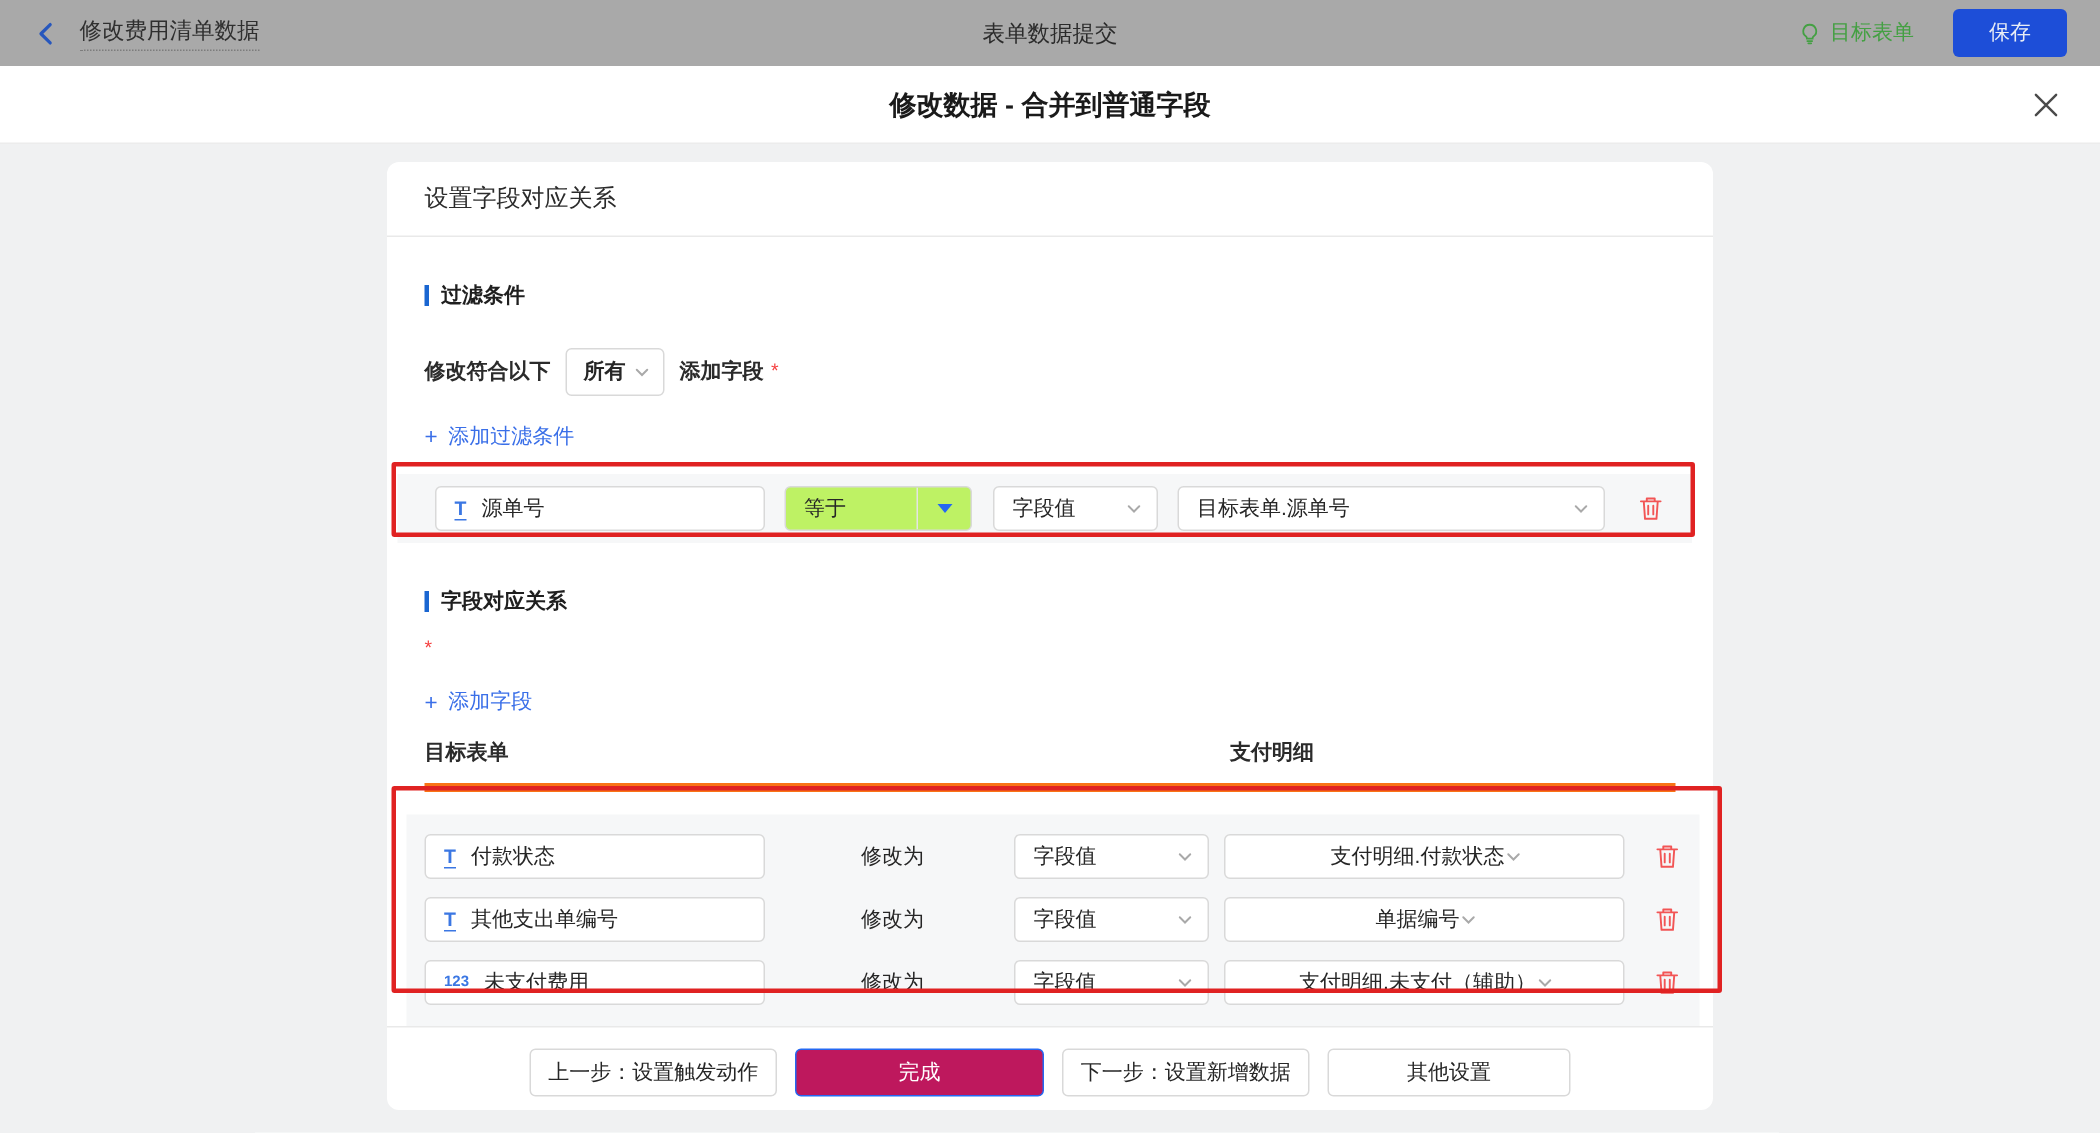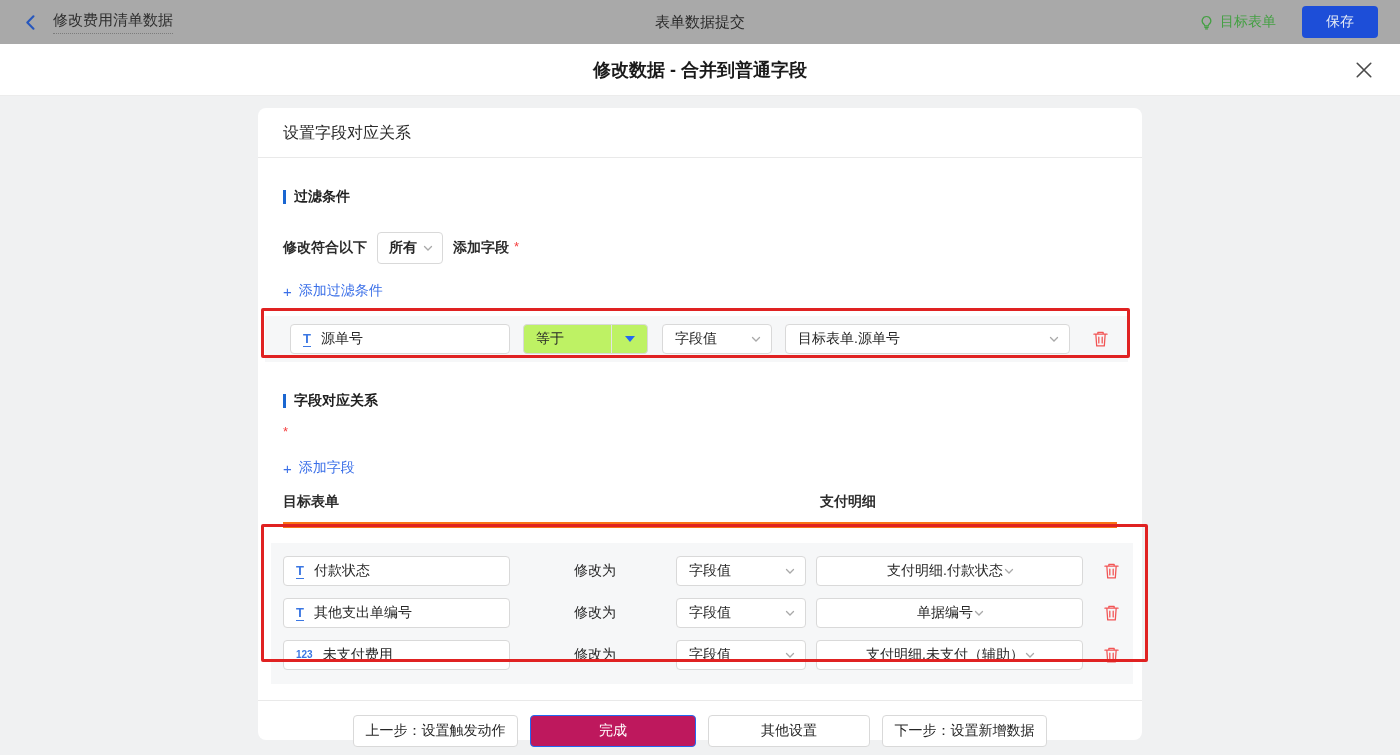--- a/index.html
+++ b/index.html
@@ -125,21 +125,21 @@
     display:flex; margin:16px 25px 0 25px; padding-bottom:11px;
     border-bottom:6px solid #f97316; font-size:14px; font-weight:600; color:#2b2b2b;
   }
   .tbl-head .c1 { width:537px; }
 
   .modify-lbl { margin-left:64px; width:52px; font-size:14px; color:#262626; flex:none; }
 
   .desc-line { display:flex; align-items:flex-start; gap:6px; margin:16px 25px 0 25px; font-size:14px; color:#2b2b2b; }
 
   
-  .card-footer { border-top:1px solid #e9e9e9; margin-top:16px; }
+  .card-footer { border-top:1px solid #e9e9e9; }
   .footer-btns { display:flex; justify-content:center; gap:12px; margin-top:14px; }
   .f-btn {
     height:32px; border:1px solid #d9d9d9; border-radius:4px; background:#fff;
     font-size:14px; color:#262626; cursor:pointer; font-family:inherit; padding:0 20px;
   }
   .f-btn.primary { background:#be185d; border-color:#2468f2; color:#fff; width:166px; }
   .f-btn.w1 { width:165px; padding:0; }
   .f-btn.w2 { width:162px; padding:0; }
 
   
@@ -330,22 +330,22 @@
           <path d="M1.8 4 H14.2 M5.5 4 V2.2 H10.5 V4 M3.6 4 L4.4 15 H11.6 L12.4 4 M6.4 6.8 V12.2 M9.6 6.8 V12.2" stroke="currentColor" stroke-width="1.2" fill="none" stroke-linecap="round" stroke-linejoin="round"></path>
         </svg>
       </div>
 
     </div>
 
     <div class="card-footer">
       <div class="footer-btns">
         <button class="f-btn w1">上一步：设置触发动作</button>
         <button class="f-btn primary">完成</button>
+        <button class="f-btn w1">下一步：设置新增数据</button>
         <button class="f-btn w2">其他设置</button>
-        <button class="f-btn w1">下一步：设置新增数据</button>
       </div>
     </div>
 
   </div>
 </div>
 
 <div class="anno anno-1"></div>
 <div class="anno anno-2"></div>
 
 </body></html>

